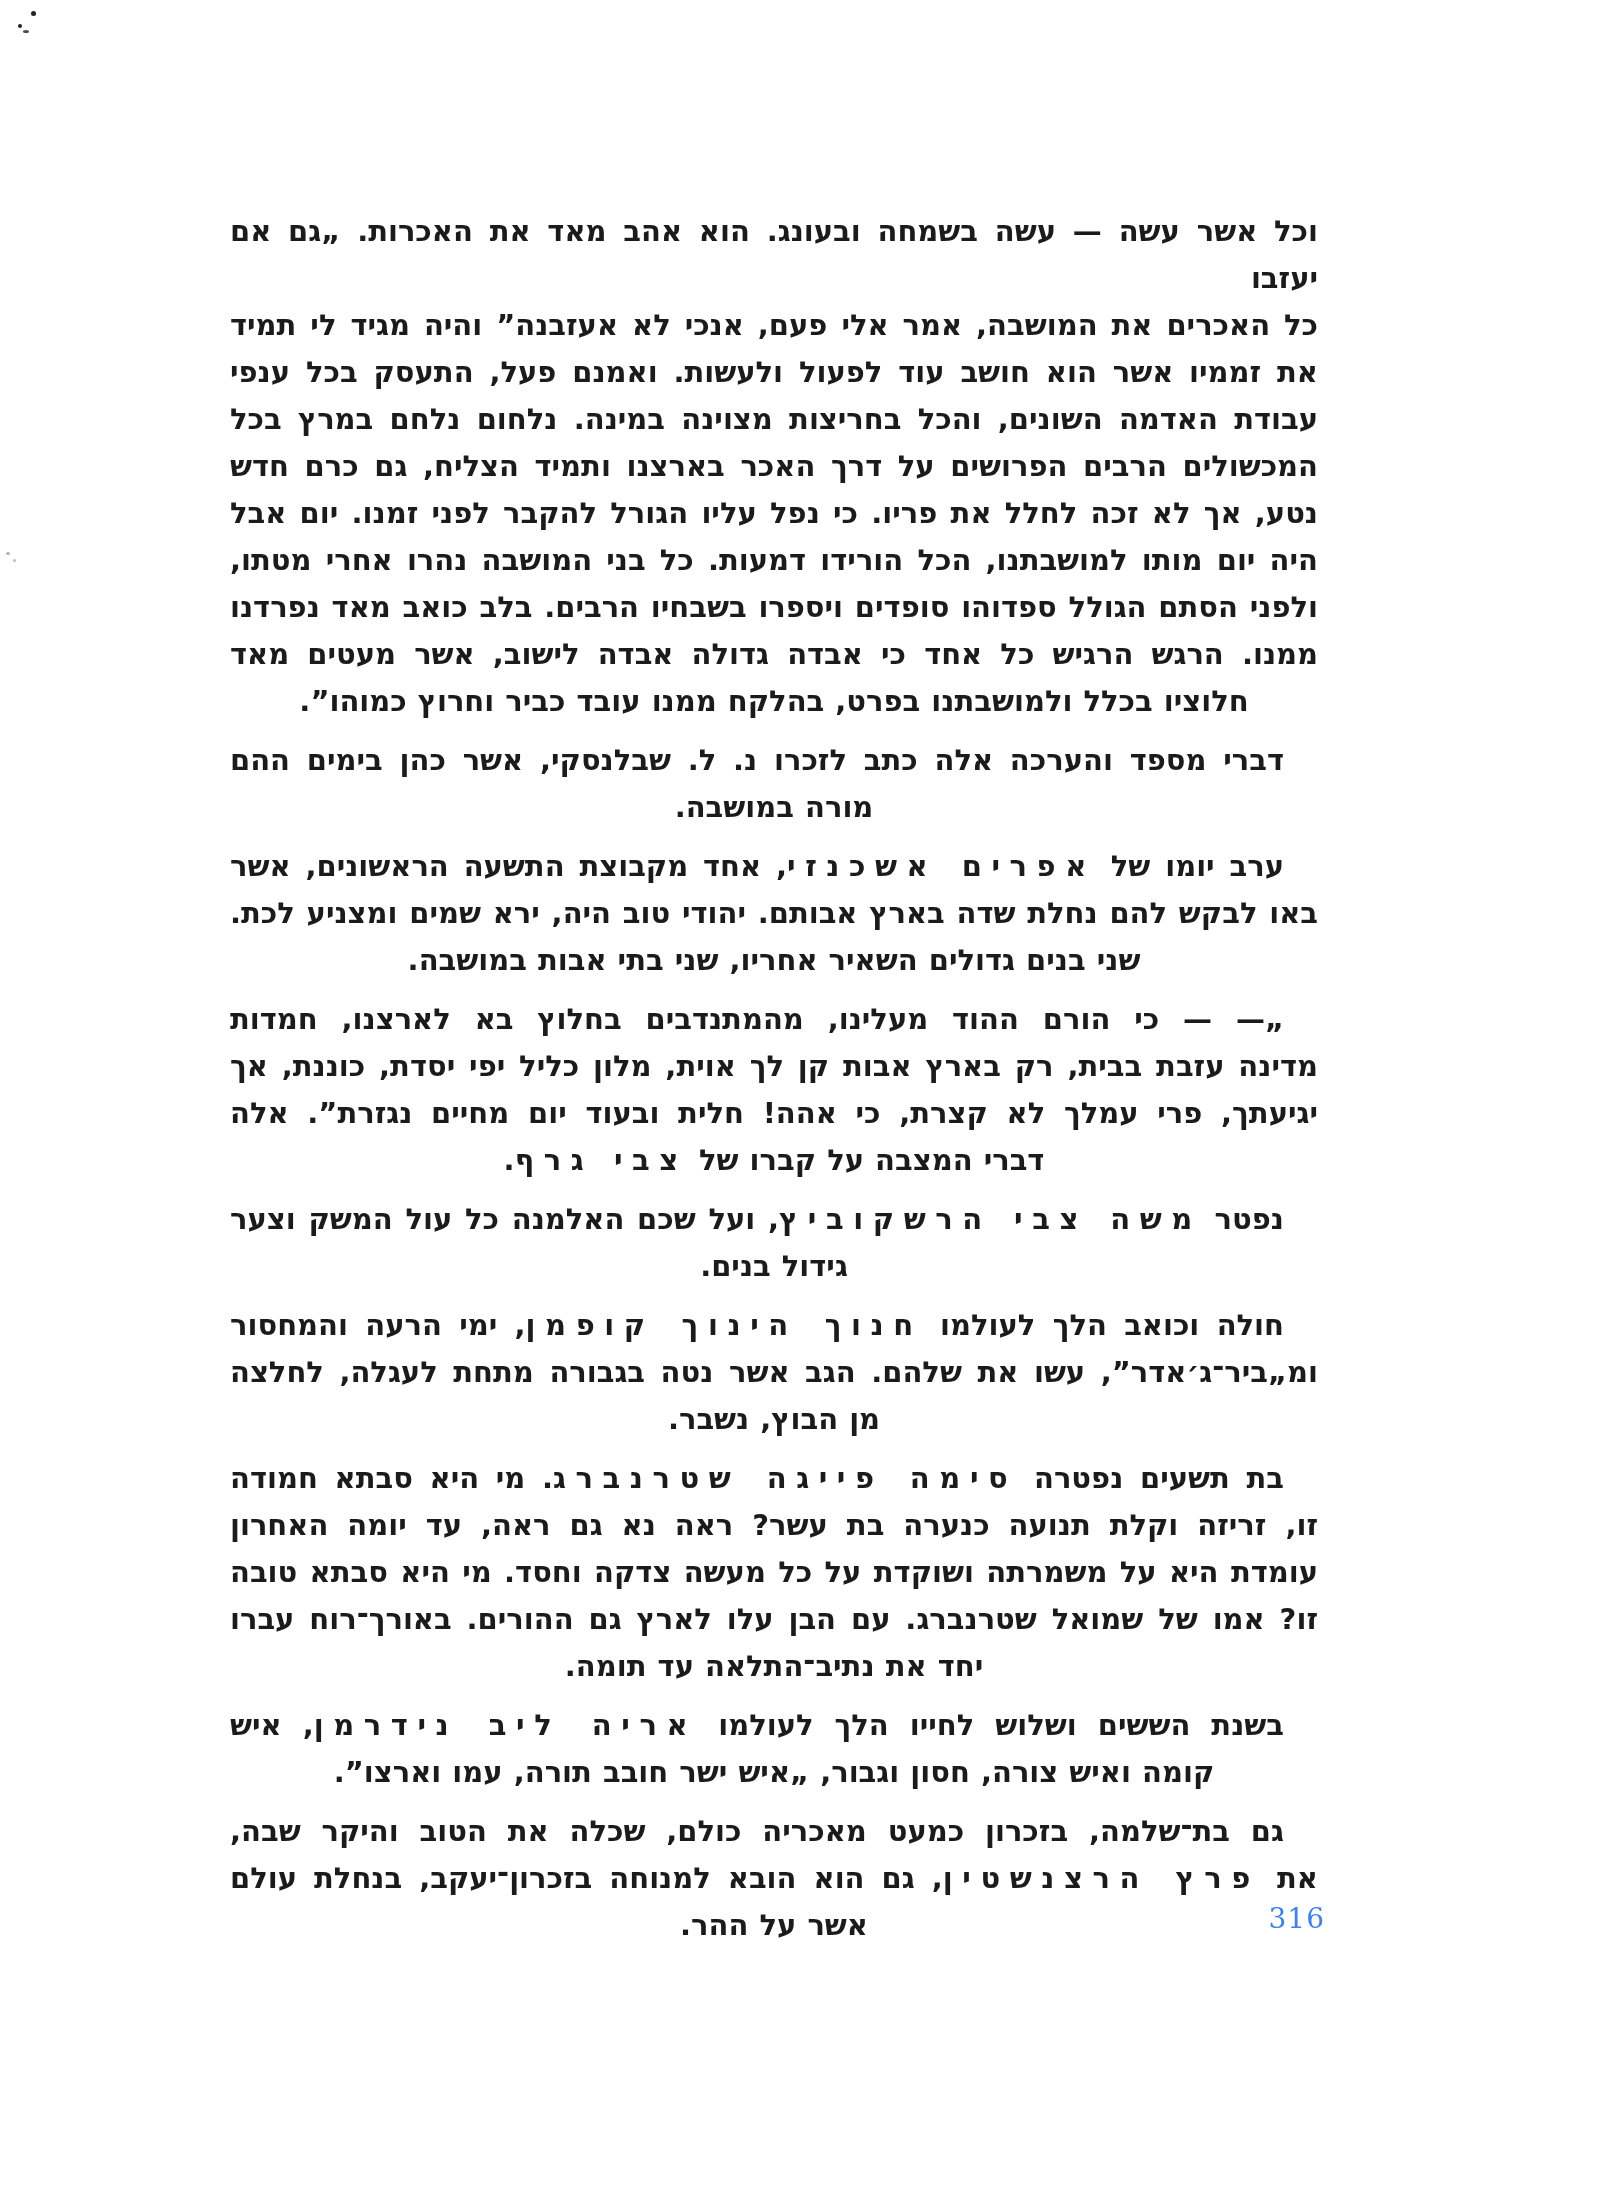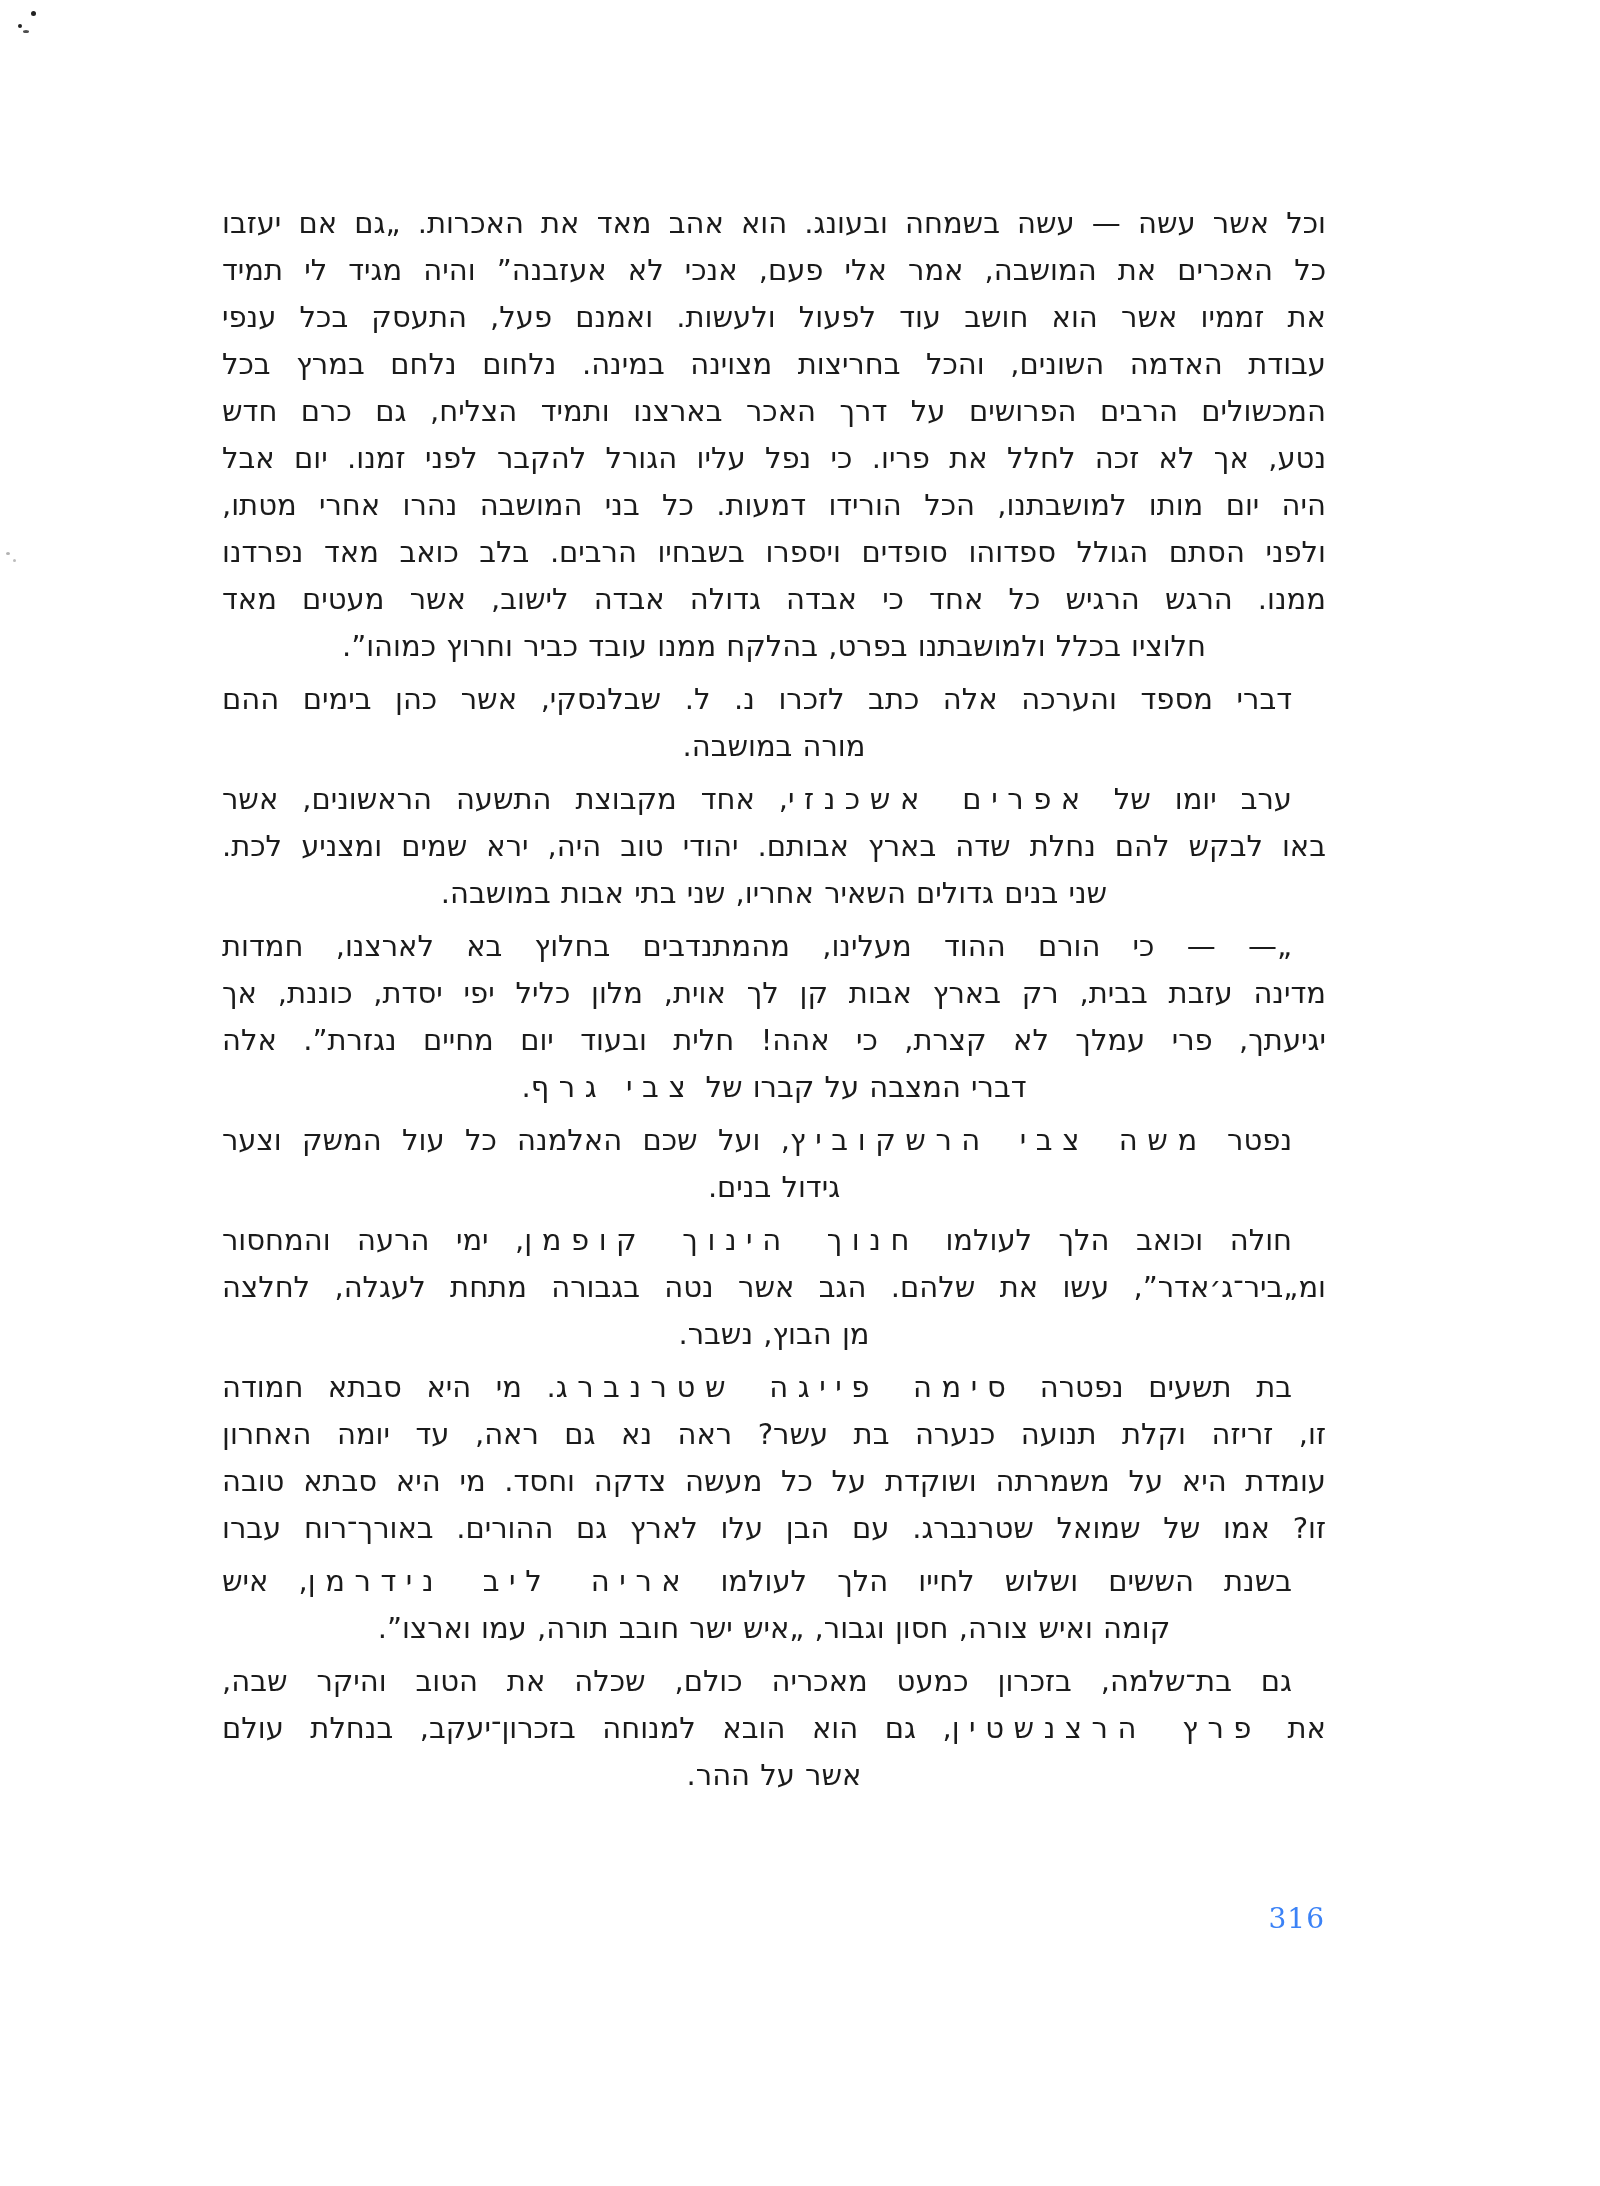--- a/index.html
+++ b/index.html
@@ -16,21 +16,21 @@
     font-family: "DejaVu Sans", sans-serif;
     color: #1b1b1b;
   }
   .text-block {
     position: absolute;
     top: 196px;
     right: 270px;
     width: 1112px;
     direction: rtl;
   }
-  .para { margin: 4px; }
+  .para { margin: 12px; font-weight: bold; }
   .para + .para { margin-top: 6px; }
   .line {
     font-size: 29px;
     line-height: 47px;
     text-align: justify;
     text-align-last: justify;
     word-spacing: 1px;
   }
   .line.last {
     text-align: center;
@@ -103,20 +103,21 @@
       <div class="para">
         <div class="line indent"><span>חולה וכואב הלך לעולמו </span><span class="spaced">חנוך הינוך קופמן</span><span>, ימי הרעה והמחסור</span></div>
         <div class="line"><span>ומ„ביר־ג׳אדר”, עשו את שלהם. הגב אשר נטה בגבורה מתחת לעגלה, לחלצה</span></div>
         <div class="line last"><span>מן הבוץ, נשבר.</span></div>
       </div>
       <div class="para">
         <div class="line indent"><span>בת תשעים נפטרה </span><span class="spaced">סימה פייגה שטרנברג</span><span>. מי היא סבתא חמודה</span></div>
         <div class="line"><span>זו, זריזה וקלת תנועה כנערה בת עשר? ראה נא גם ראה, עד יומה האחרון</span></div>
         <div class="line"><span>עומדת היא על משמרתה ושוקדת על כל מעשה צדקה וחסד. מי היא סבתא טובה</span></div>
         <div class="line"><span>זו? אמו של שמואל שטרנברג. עם הבן עלו לארץ גם ההורים. באורך־רוח עברו</span></div>
+        <div class="line last"><span>יחד את נתיב־התלאה עד תומה.</span></div>
       </div>
       <div class="para">
         <div class="line indent"><span>בשנת הששים ושלוש לחייו הלך לעולמו </span><span class="spaced">אריה ליב נידרמן</span><span>, איש</span></div>
         <div class="line last"><span>קומה ואיש צורה, חסון וגבור, „איש ישר חובב תורה, עמו וארצו”.</span></div>
       </div>
       <div class="para">
         <div class="line indent"><span>גם בת־שלמה, בזכרון כמעט מאכריה כולם, שכלה את הטוב והיקר שבה,</span></div>
         <div class="line"><span>את </span><span class="spaced">פרץ הרצנשטין</span><span>, גם הוא הובא למנוחה בזכרון־יעקב, בנחלת עולם</span></div>
         <div class="line last"><span>אשר על ההר.</span></div>
       </div>

